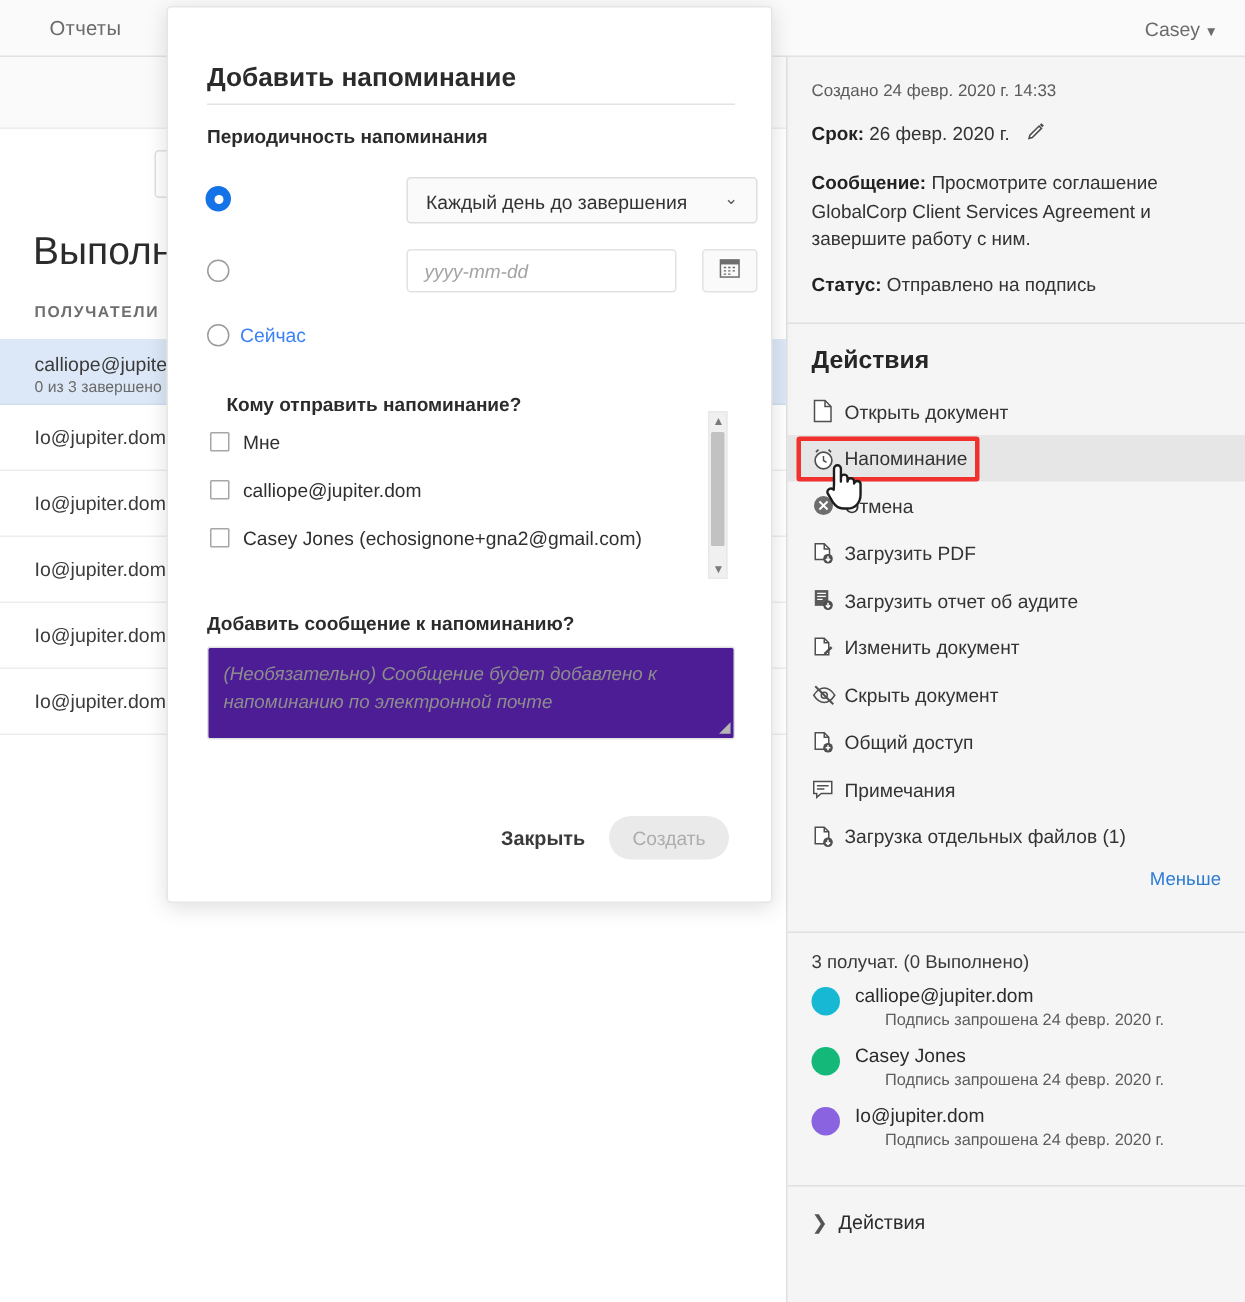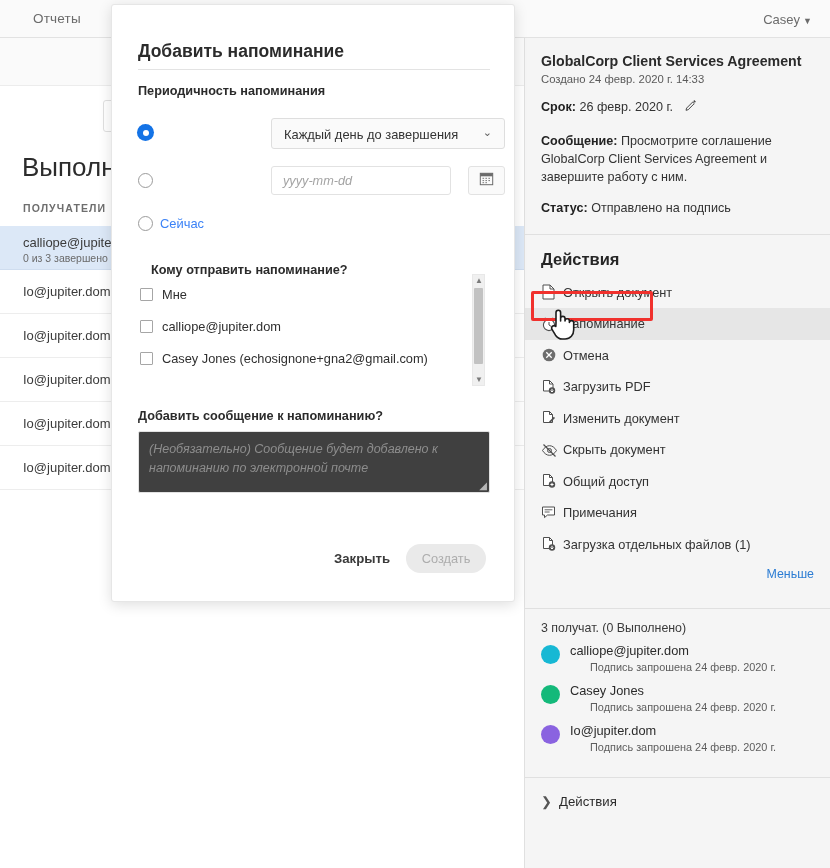--- a/index.html
+++ b/index.html
@@ -139,21 +139,21 @@
   .m-q1 { position: absolute; left: 136px; top: 258px; font-size: 12.7px; font-weight: bold; color: #2b2b2b; }
   .cb { position: absolute; width: 13px; height: 13px; border: 1.3px solid #a6a6a6; background: #fff; border-radius: 1px; }
   .cb-lbl { position: absolute; font-size: 12.8px; color: #2f2f2f; white-space: nowrap; }
   .sc-track { position: absolute; left: 0; top: 0; width: 13px; height: 108px; background: #f0f0f0; border: 1px solid #e8e8e8; }
   .sc-thumb { position: absolute; left: 2px; top: 16px; width: 9px; height: 72px; background: #c2c2c2; border-radius: 1px; }
   .sc-ar { position: absolute; left: 3px; font-size: 8px; color: #7a7a7a; }
 
   .m-q2 { position: absolute; left: 136px; top: 404px; font-size: 12.7px; font-weight: bold; color: #2b2b2b; }
   .m-ta {
     position: absolute; left: 136px; top: 426px; width: 352px; height: 62px;
-    border: 1px solid #e2e2e2; border-radius: 2px; background: #404040;
+    border: 1px solid #e2e2e2; border-radius: 2px; background: #4c1d95;
   }
   .m-ta .ph { position: absolute; left: 10px; top: 8px; width: 330px;
               font-size: 12.5px; color: #8d8d8d; font-style: italic; line-height: 1.55; }
   .m-ta .grip { position: absolute; right: 2px; bottom: 1px; font-size: 10px; color: #b5b5b5; }
 
   .m-close { position: absolute; left: 332px; top: 546px; font-size: 13.2px; font-weight: bold; color: #3a3a3a; cursor: pointer; }
   .m-create {
     position: absolute; left: 405px; top: 539px; width: 80px; height: 29px;
     background: #eaeaea; border-radius: 15px; color: #adadad;
     font-size: 12.8px; display: flex; align-items: center; justify-content: center;
@@ -193,21 +193,20 @@
     </div>
   </div>
 
   <div class="topbar">
     <span class="topbar-tab">Отчеты</span>
     <span class="topbar-user"><span>Casey</span><span class="caret">▼</span></span>
   </div>
 
   <div class="sidebar">
     <div class="sb-pad">
-      <div class="doc-title">GlobalCorp Client Services Agreement</div>
       <div class="doc-created">Создано 24 февр. 2020 г. 14:33</div>
 
       <div class="meta-row">
         <b>Срок:</b>
         <span>26 февр. 2020 г.</span>
         <span class="pencil">
           <svg width="14" height="14" viewBox="0 0 14 14">
               <path d="M2 11.3l.6-2.2 6.1-6.1 1.6 1.6-6.1 6.1-2.2.6z" fill="none" stroke="#4a4a4a" stroke-width="1"></path>
               <path d="M9.2 2.2l1.1-1.1 1.6 1.6-1.1 1.1z" fill="#4a4a4a"></path>
             </svg>
@@ -265,20 +264,31 @@
         <svg width="16" height="16" viewBox="0 0 16 16">
             <path d="M2.5 1.5h6l3.5 3.5v7h-9.5z" fill="#fff" stroke="#4f4f4f" stroke-width="1"></path>
             <path d="M8.5 1.5v3.5h3.5" fill="none" stroke="#4f4f4f" stroke-width="1"></path>
             <circle cx="11" cy="11.5" r="3.2" fill="#4f4f4f"></circle>
             <path d="M11 9.8v3.2M9.6 11.6l1.4 1.4 1.4-1.4" stroke="#fff" stroke-width="1" fill="none"></path>
           </svg>
       </span>
       <span class="lbl">Загрузить PDF</span>
     </div>
 
+    <div class="act">
+      <span class="ic">
+        <svg width="16" height="16" viewBox="0 0 16 16">
+            <rect x="2.2" y="1.4" width="9" height="10.5" fill="#5a5a5a"></rect>
+            <path d="M3.8 3.6h5.8M3.8 5.6h5.8M3.8 7.6h3.6" stroke="#fff" stroke-width=".9"></path>
+            <circle cx="11" cy="11.5" r="3.2" fill="#4f4f4f"></circle>
+            <path d="M11 9.8v3.2M9.6 11.6l1.4 1.4 1.4-1.4" stroke="#fff" stroke-width="1" fill="none"></path>
+          </svg>
+      </span>
+      <span class="lbl">Загрузить отчет об аудите</span>
+    </div>
 
     <div class="act">
       <span class="ic">
         <svg width="16" height="16" viewBox="0 0 16 16">
             <path d="M2.5 1.5h6l3 3v8h-9z" fill="#fff" stroke="#4f4f4f" stroke-width="1"></path>
             <path d="M8.5 1.5v3h3" fill="none" stroke="#4f4f4f" stroke-width="1"></path>
             <path d="M8 12.8l.4-1.6 4.4-4.4 1.2 1.2-4.4 4.4z" fill="#4f4f4f"></path>
           </svg>
       </span>
       <span class="lbl">Изменить документ</span>

